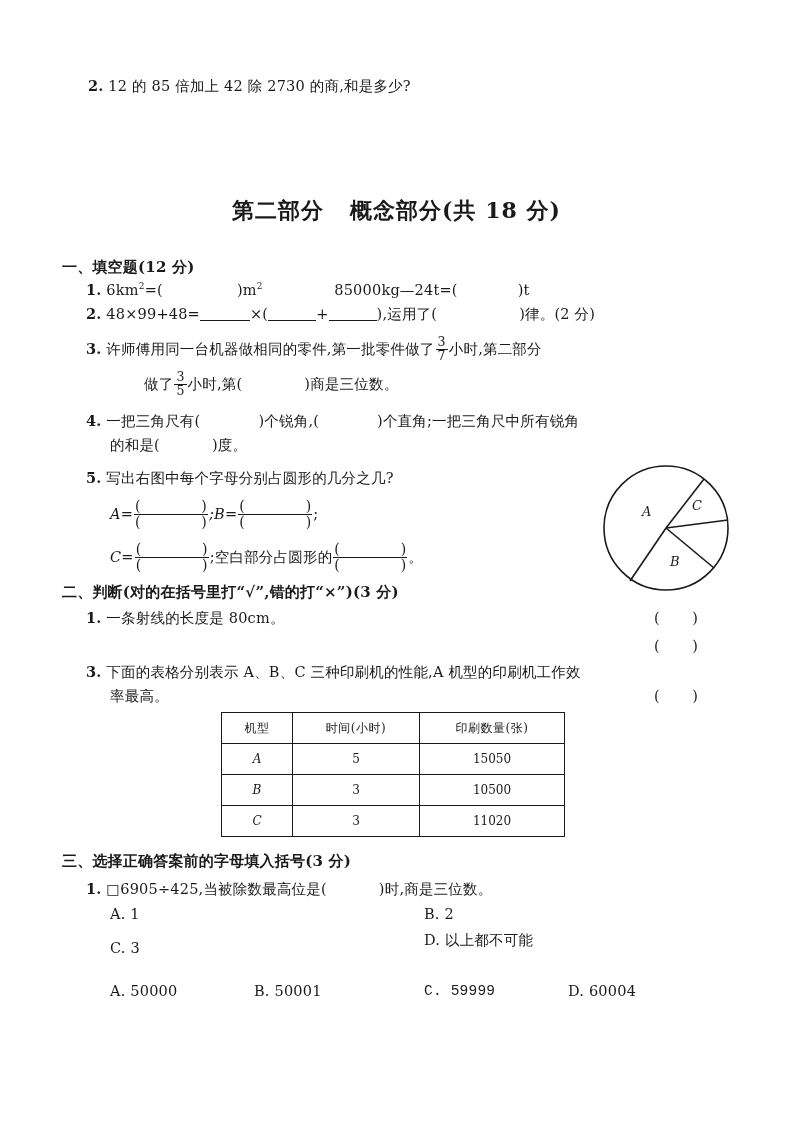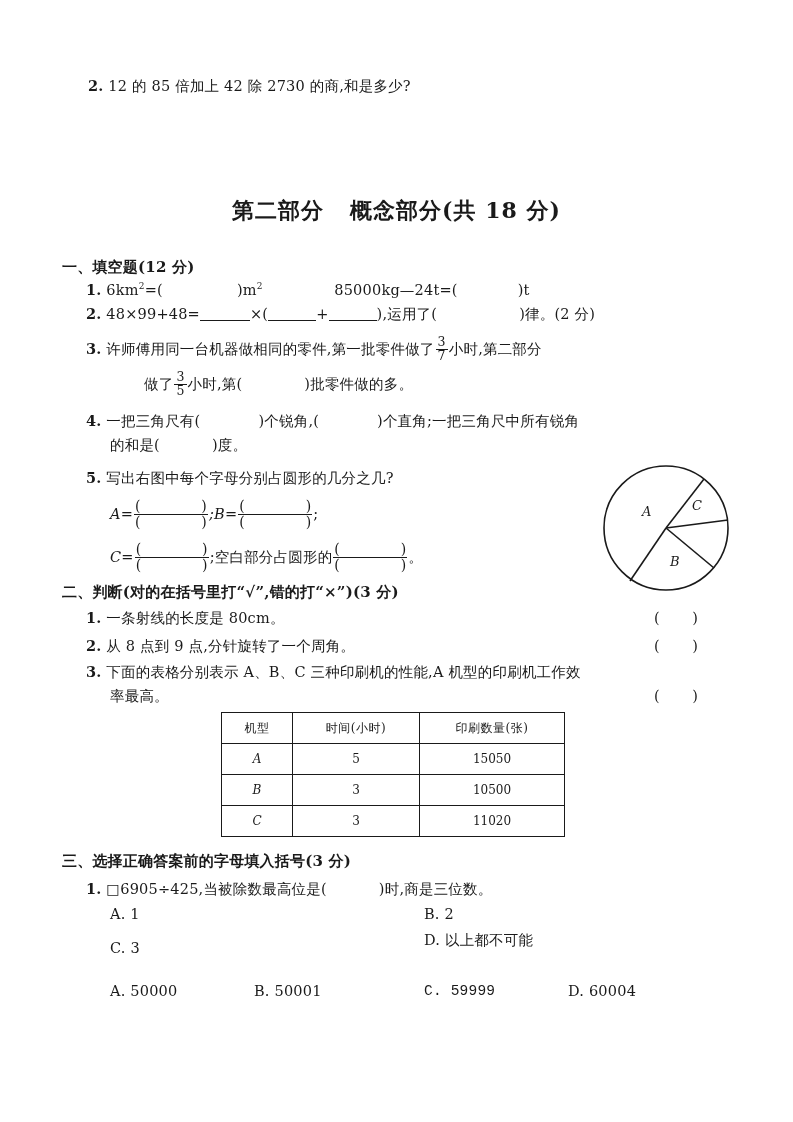--- a/index.html
+++ b/index.html
@@ -175,21 +175,21 @@
     <span class="qnum">3.</span>
     <span>许师傅用同一台机器做相同的零件,第一批零件做了</span><span class="frac">
         <span class="num">3</span>
         <span class="den">7</span>
       </span><span>小时,第二部分</span>
   </div>
   <div class="ln qrow" style="left:110px; top:372px;margin-left:34px;">
     <span>做了</span><span class="frac">
         <span class="num">3</span>
         <span class="den">5</span>
-      </span><span>小时,第(</span><span style="display:inline-block;width:62px"></span><span>)批零件做的多。</span>
+      </span><span>小时,第(</span><span style="display:inline-block;width:62px"></span><span>)商是三位数。</span>
   </div>
 
   <div class="ln qrow" style="left:86px; top:413px;">
     <span class="qnum">4.</span>
     <span>一把三角尺有(</span><span style="display:inline-block;width:58px"></span><span>)个锐角,(</span><span style="display:inline-block;width:58px"></span><span>)个直角;一把三角尺中所有锐角</span>
   </div>
   <div class="ln qrow" style="left:110px; top:437px;">
     <span>的和是(</span><span style="display:inline-block;width:52px"></span><span>)度。</span>
   </div>
 
@@ -257,24 +257,20 @@
   </div>
 
   <div class="ln section-head" id="sec2-head">二、判断(对的在括号里打“√”,错的打“×”)(3 分)</div>
 
   <div class="ln qrow" style="left:86px; top:610px;">
     <span class="qnum">1.</span>
     <span>一条射线的长度是 80cm。</span>
   </div>
   <div class="ln qrow jparen" style="top:610px;">(    )</div>
 
-  <div class="ln qrow" style="left:86px; top:638px;">
-    <span class="qnum">2.</span>
-    <span>从 8 点到 9 点,分针旋转了一个周角。</span>
-  </div>
   <div class="ln qrow jparen" style="top:638px;">(    )</div>
 
   <div class="ln qrow" style="left:86px; top:664px;">
     <span class="qnum">3.</span>
     <span>下面的表格分别表示 A、B、C 三种印刷机的性能,A 机型的印刷机工作效</span>
   </div>
   <div class="ln qrow" style="left:110px; top:688px;">率最高。</div>
   <div class="ln qrow jparen" style="top:688px;">(    )</div>
 
   <table id="perf-table">

